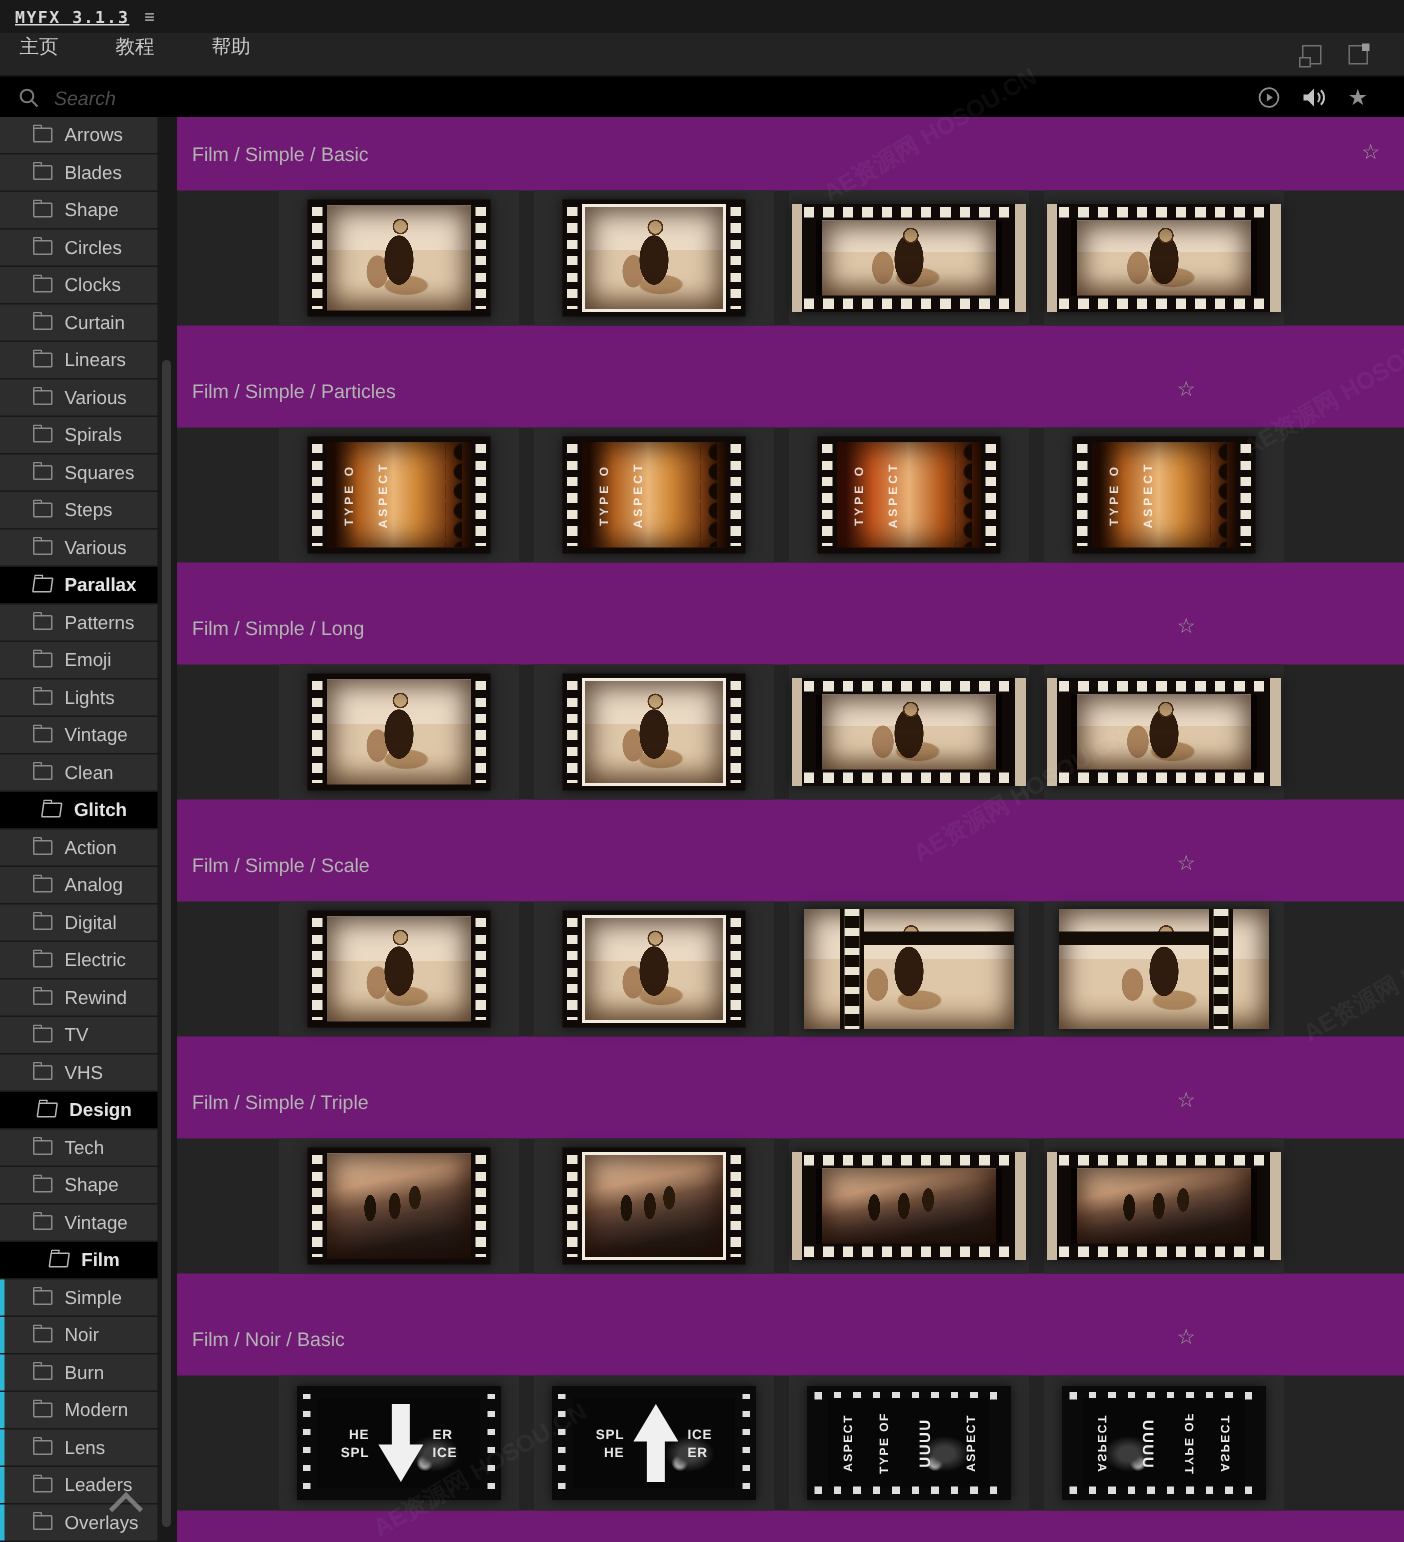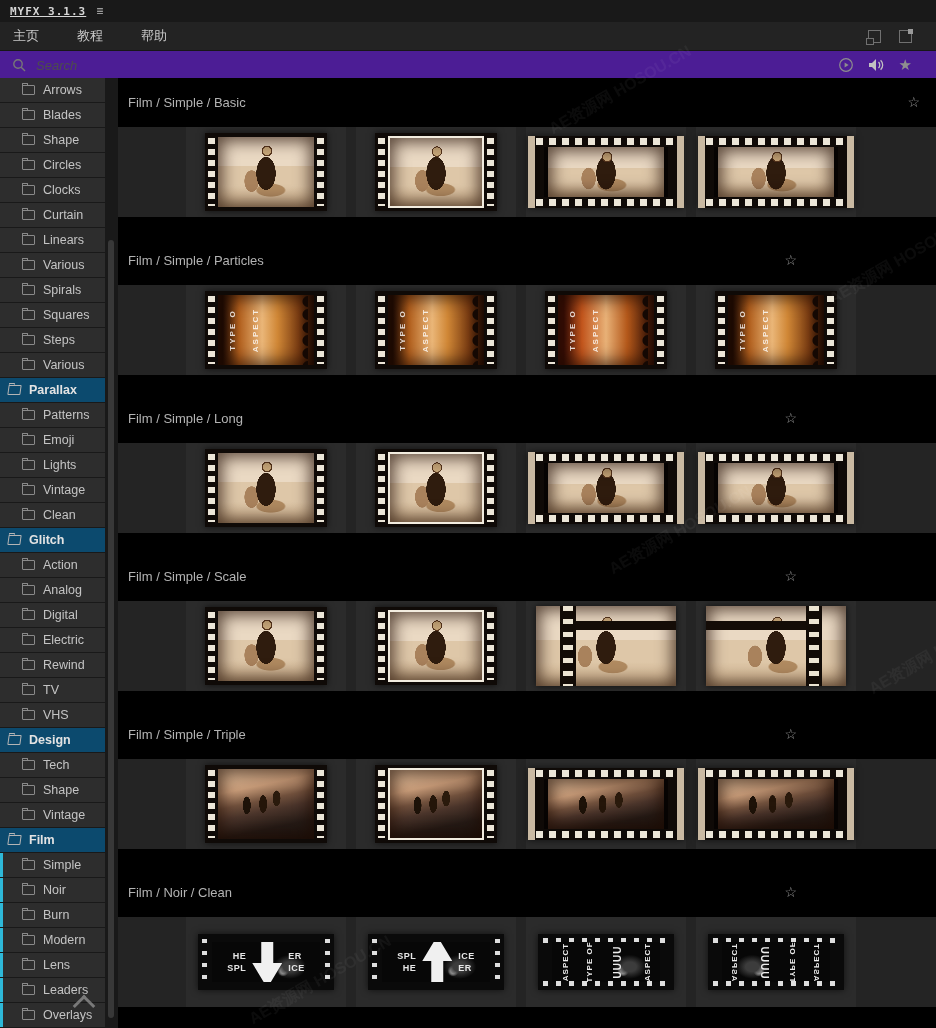--- a/index.html
+++ b/index.html
@@ -6,53 +6,53 @@
   body{
     width:936px;height:1028px;position:relative;overflow:hidden;
     background:#1b1b1b;font-family:"Liberation Sans",sans-serif;
     -webkit-font-smoothing:antialiased;
   }
   
   .titlebar{height:22px;background:#191919;display:flex;align-items:center;padding-left:10px;}
   .app-title{font:bold 11px "DejaVu Sans Mono",monospace;color:#d6d6d6;letter-spacing:1px;text-decoration:underline;}
   .hamburger{color:#c0c0c0;font-size:12px;margin-left:10px;cursor:pointer;}
   
-  .menubar{height:28px;background:#232323;border-bottom:1px solid #171717;display:flex;align-items:center;padding:0 10px;}
+  .menubar{height:28px;background:#232323;border-bottom:1px solid #171717;display:flex;padding:0 10px;}
   .menu-item{color:#c9c9c9;font-size:13px;padding:0 13px;margin-right:12px;cursor:pointer;}
   .menu-item:first-child{padding-left:3px;}
   .win-icons{margin-left:auto;display:flex;align-items:center;gap:18px;padding-right:14px;}
   .wicon{width:11px;height:11px;border:1px solid #707070;position:relative;display:inline-block;cursor:pointer;}
   .wicon.a::after{content:'';position:absolute;left:-3px;bottom:-3px;width:6px;height:5px;background:#232323;border:1px solid #707070;}
   .wicon.b::after{content:'';position:absolute;right:-2px;top:-2px;width:5px;height:5px;background:#9a9a9a;}
   
-  .searchbar{height:28px;background:#4c1d95;border-bottom:1px solid #161616;display:flex;align-items:center;padding:0 12px;}
+  .searchbar{height:28px;background:#000000;border-bottom:1px solid #161616;display:flex;align-items:center;padding:0 12px;}
   .searchbar svg{flex:none;}
   .search-input{
     background:transparent;border:none;outline:none;color:#bdbdbd;
     font:italic 13px "Liberation Sans",sans-serif;margin-left:8px;width:300px;
   }
   .search-input::placeholder{color:#4d4d4d;}
   .sicons{margin-left:auto;display:flex;align-items:center;gap:14px;padding-right:12px;}
   .fav-star{color:#8f8f8f;font-size:15px;line-height:1;cursor:pointer;font-family:"DejaVu Sans",sans-serif;}
   
   .sidebar{position:absolute;left:0;top:78px;width:118px;bottom:0;background:#191919;}
   .sb-list{width:105px;}
   .sb-row{height:24px;margin-bottom:1px;background:#2d2d2d;display:flex;align-items:center;padding-left:22px;box-sizing:border-box;cursor:pointer;}
-  .sb-row.sb-header{background:#0c4a6e;padding-left:8px;}
+  .sb-row.sb-header{background:#000000;padding-left:8px;justify-content:center;}
   .sb-row.sb-active{border-left:3px solid #2eb8d8;padding-left:19px;}
   .sb-label{color:#c4c4c4;font-size:12.5px;white-space:nowrap;}
   .sb-header .sb-label{color:#e3e3e3;font-weight:bold;font-size:12.5px;}
   .folder{width:11px;height:8px;border:1px solid #8a8a8a;border-radius:1px;position:relative;display:inline-block;margin-right:8px;flex:none;}
   .folder::before{content:'';position:absolute;top:-3px;left:-1px;width:4px;height:2px;border:1px solid #8a8a8a;border-bottom:none;border-radius:1px 1px 0 0;}
   .folder.open{border-color:#b5b5b5;transform:skewX(-8deg);}
   .folder.open::before{border-color:#b5b5b5;}
   .sb-scroll{position:absolute;right:4px;top:162px;bottom:10px;width:6px;border-radius:3px;background:#383838;}
   .chev{position:absolute;bottom:14px;left:76px;width:13px;height:13px;border-left:3px solid #b9b9b9;border-top:3px solid #b9b9b9;transform:rotate(45deg);opacity:.55;cursor:pointer;}
   
-  .content{position:absolute;left:118px;top:78px;right:0;bottom:0;background:#000000;padding-top:4px;overflow:hidden;}
+  .content{position:absolute;left:118px;top:78px;right:0;bottom:0;background:#701a75;padding-top:4px;overflow:hidden;}
   .fx-section{position:relative;}
   .fx-head{height:40px;margin-bottom:5px;display:flex;align-items:center;position:relative;}
   .fx-title{color:#b3b3b3;font-size:13px;margin-left:10px;}
   .star{position:absolute;right:139px;top:50%;transform:translateY(-50%);color:#999;font-size:14px;line-height:1;cursor:pointer;font-family:"DejaVu Sans",sans-serif;}
   .fx-section:first-child .star{right:16px;}
   .fx-band{height:90px;background:#242424;display:flex;align-items:center;padding-left:68px;margin-bottom:23px;}
   .thumb{width:160px;height:90px;background:#2b2b2b;margin-right:10px;flex:none;display:flex;align-items:center;justify-content:center;cursor:pointer;}
   
   .film{position:relative;width:122px;height:78px;background:#0f0a07;display:flex;align-items:stretch;box-shadow:0 0 7px rgba(0,0,0,.65);}
   .spro.v{width:13px;flex:none;background-image:repeating-linear-gradient(to bottom,#ece6d8 0 6px,rgba(0,0,0,0) 6px 11px);background-size:7px calc(100% - 10px);background-repeat:no-repeat;background-position:center;}
@@ -102,21 +102,21 @@
     content:'';position:absolute;top:0;bottom:0;width:16px;z-index:2;
     background-image:repeating-linear-gradient(to bottom,#ece4d2 0 5px,#120b06 5px 13px);
     border-left:3px solid #120b06;border-right:3px solid #120b06;box-sizing:border-box;
   }
   .film.zoom-a::before{left:24px;}
   .film.zoom-b::before{right:24px;}
   .film.zoom-a::after,.film.zoom-b::after{content:'';position:absolute;top:15px;height:9px;background:#140c07;z-index:1;}
   .film.zoom-a::after{left:40px;right:0;}
   .film.zoom-b::after{left:0;right:40px;}
   
-  .film[class*="noir"]{display:block;width:136px;height:56px;background:#0a0a0a;}
+  .film[class*="noir"]{display:block;width:136px;height:76px;background:#0a0a0a;}
   .film.noir-down::before,.film.noir-up::before,.film.noir-down::after,.film.noir-up::after{
     content:'';position:absolute;top:5px;bottom:5px;width:5px;
     background:repeating-linear-gradient(to bottom,#dedede 0 4px,rgba(0,0,0,0) 4px 12px);}
   .film.noir-down::before,.film.noir-up::before{left:4px;}
   .film.noir-down::after,.film.noir-up::after{right:4px;}
   .film.noir-aspect::before,.film.noir-aspect-flip::before,.film.noir-aspect::after,.film.noir-aspect-flip::after{
     content:'';position:absolute;left:5px;right:5px;height:5px;
     background:repeating-linear-gradient(to right,#dedede 0 5px,rgba(0,0,0,0) 5px 13px);}
   .film.noir-aspect::before,.film.noir-aspect-flip::before{top:4px;}
   .film.noir-aspect::after,.film.noir-aspect-flip::after{bottom:4px;}
@@ -522,21 +522,21 @@
           <div class="film lake-h">
             <span class="spro h"></span>
             <div class="frame"></div>
             <span class="spro h"></span>
           </div>
         </div>
       </div>
     </section>
     <section class="fx-section">
       <div class="fx-head">
-        <span class="fx-title">Film / Noir / Clean</span>
+        <span class="fx-title">Film / Noir / Basic</span>
         <span class="star">☆</span>
       </div>
       <div class="fx-band">
         <div class="thumb">
           <div class="film noir-down">
             <div class="frame">
               <span class="ntxt l">
                 <div>HE</div>
                 <div>SPL</div>
               </span>

